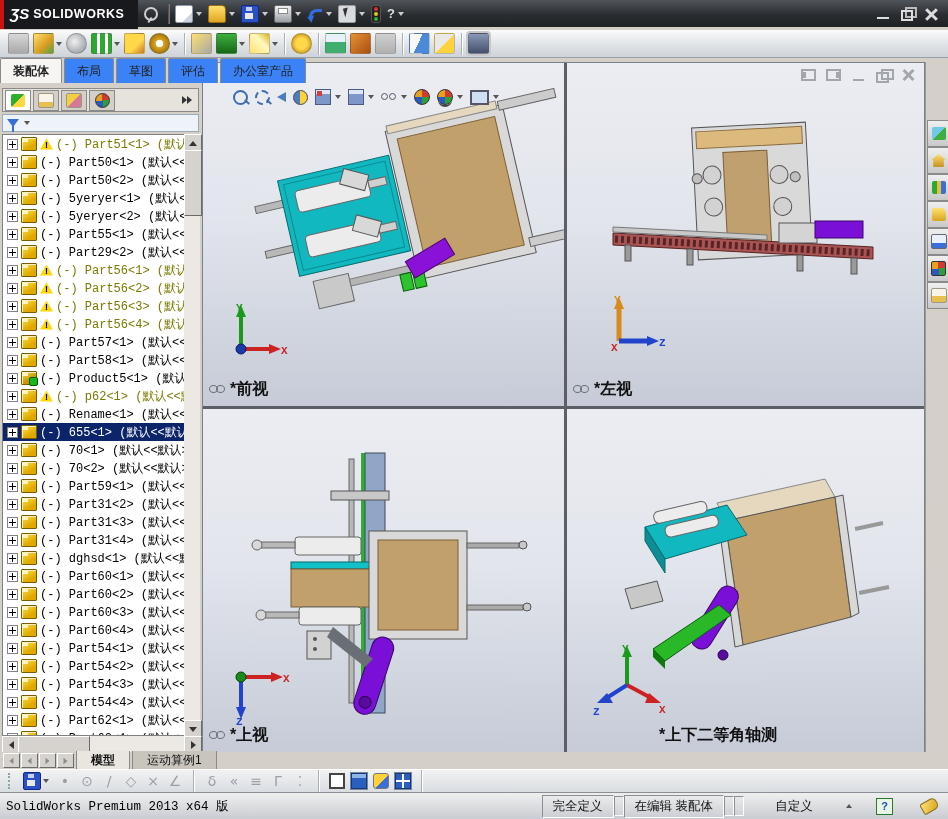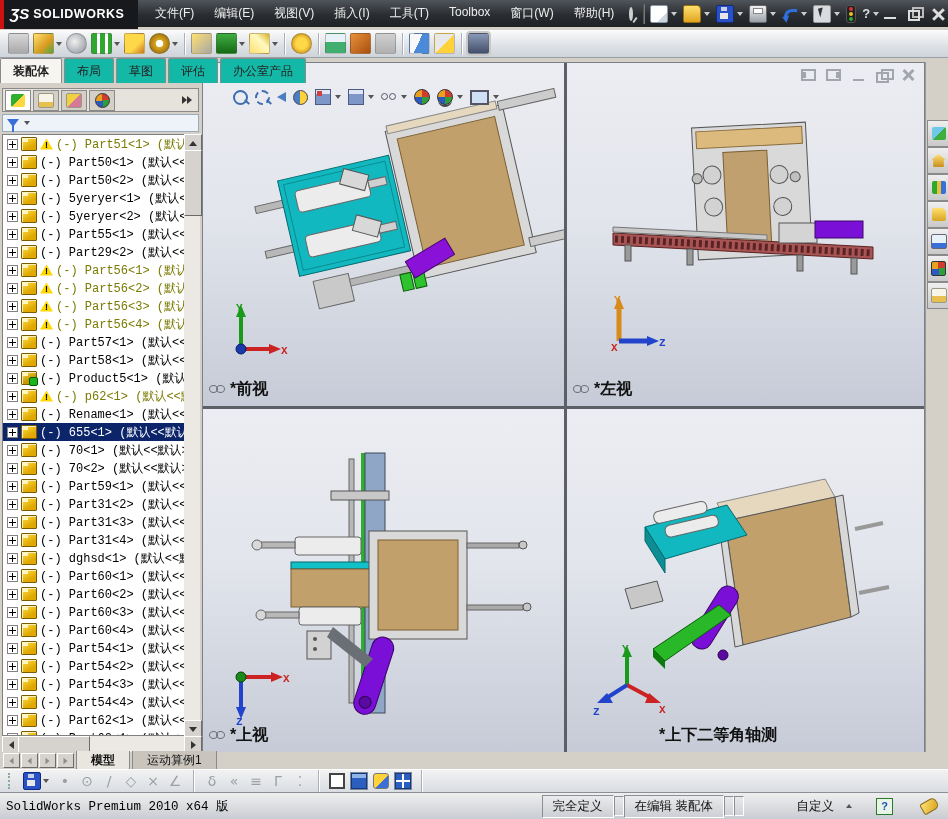--- a/index.html
+++ b/index.html
@@ -50,21 +50,21 @@
   .wb-close::before{transform:rotate(45deg);} .wb-close::after{transform:rotate(-45deg);}
   
   #toolbar2{position:absolute;left:0;top:30px;width:948px;height:28px;
     background:linear-gradient(#fbfbfb,#dde1e6 60%,#cfd4da);border-bottom:1px solid #9aa0a8;
     display:flex;align-items:center;padding-left:6px;box-sizing:border-box;}
   .cb{width:19px;height:19px;border-radius:2px;flex:none;border:1px solid rgba(90,90,90,.35);}
   .cbtn{display:flex;align-items:center;padding:1px 2px;}
   .t2-sep{width:1px;height:22px;background:#aab0b8;box-shadow:1px 0 0 #fff;margin:0 4px;flex:none;}
   
   #tabstrip{position:absolute;left:0;top:58px;height:26px;display:flex;align-items:flex-start;z-index:5;}
-  .rtab{padding:4px 12px 3px;border:1px solid #8a8a8a;border-bottom:none;background:#14b8a6;
+  .rtab{padding:4px 12px 3px;border:1px solid #8a8a8a;border-bottom:none;background:#3b82f6;
         margin-right:2px;font-size:12px;color:#222;border-radius:2px 2px 0 0;white-space:nowrap;}
   .rtab.active{background:#f6f5f2;font-weight:bold;}
   
   #panel{position:absolute;left:0;top:84px;width:201px;height:668px;background:#d4d0c8;}
   #panel-tabs{position:absolute;left:2px;top:4px;width:197px;height:24px;background:#e6e3dc;
       border:1px solid #8a8a8a;display:flex;align-items:center;padding-left:2px;box-sizing:border-box;gap:2px;}
   .ptab{width:24px;height:19px;border:1px solid #8a8a8a;display:flex;align-items:center;justify-content:center;background:#d4d0c8;}
   .ptab.active{background:#fff;}
   .pt-ic{width:14px;height:13px;border-radius:2px;}
   .chev{margin-left:auto;margin-right:6px;display:flex;}
@@ -192,30 +192,20 @@
   .tag-ic{width:15px;height:10px;background:linear-gradient(135deg,#ffe070,#d8a520);border:1px solid #8a6a10;
       border-radius:2px 5px 5px 2px;transform:rotate(-30deg);}
 </style>
 </head>
 <body>
 
 <div id="titlebar">
   <div id="logo">
     <span class="logo-glyph">ƷS</span>
     <span class="logo-text">SOLIDWORKS</span>
-  </div>
-  <div id="menus">
-    <span class="menu-item">文件(F)</span>
-    <span class="menu-item">编辑(E)</span>
-    <span class="menu-item">视图(V)</span>
-    <span class="menu-item">插入(I)</span>
-    <span class="menu-item">工具(T)</span>
-    <span class="menu-item">Toolbox</span>
-    <span class="menu-item">窗口(W)</span>
-    <span class="menu-item">帮助(H)</span>
   </div>
   <span class="pin"></span>
   <span class="tb-sep"></span>
   <div id="quickbar">
     <span class="qb">
         <i class="ic ic-page"></i>
         <i class="dd"></i>
       </span>
     <span class="qb">
         <i class="ic ic-folder"></i>
@@ -847,27 +837,27 @@
   <span class="sk">⁚</span>
   <span class="t2-sep"></span>
   <span class="sk-box wire-cube"></span>
   <span class="sk-box shade-cube"></span>
   <span class="sk-box measure"></span>
   <span class="sk-box quad"></span>
   <span class="t2-sep"></span>
 </div>
 
 <div id="statusbar">
-  <span id="status-left">SolidWorks Premium 2010 x64 版</span>
+  <span id="status-left">SolidWorks Premium 2013 x64 版</span>
   <span style="margin-left:auto"></span>
   <span class="st-cell">完全定义</span>
   <span class="st-small"></span>
   <span class="st-cell">在编辑 装配体</span>
   <span class="st-small"></span>
   <span class="st-small"></span>
-  <span class="st-cell" style="border:none;min-width:80px;text-align:right">自定义</span>
+  <span class="st-cell" style="border:none;min-width:80px;text-align:center">自定义</span>
   <i class="dd dark" style="transform:rotate(180deg)"></i>
   <span style="width:24px"></span>
   <span class="helpbox">?</span>
   <span style="width:28px"></span>
   <span class="tag-ic"></span>
   <span style="width:10px"></span>
 </div>
 
 </body></html>

